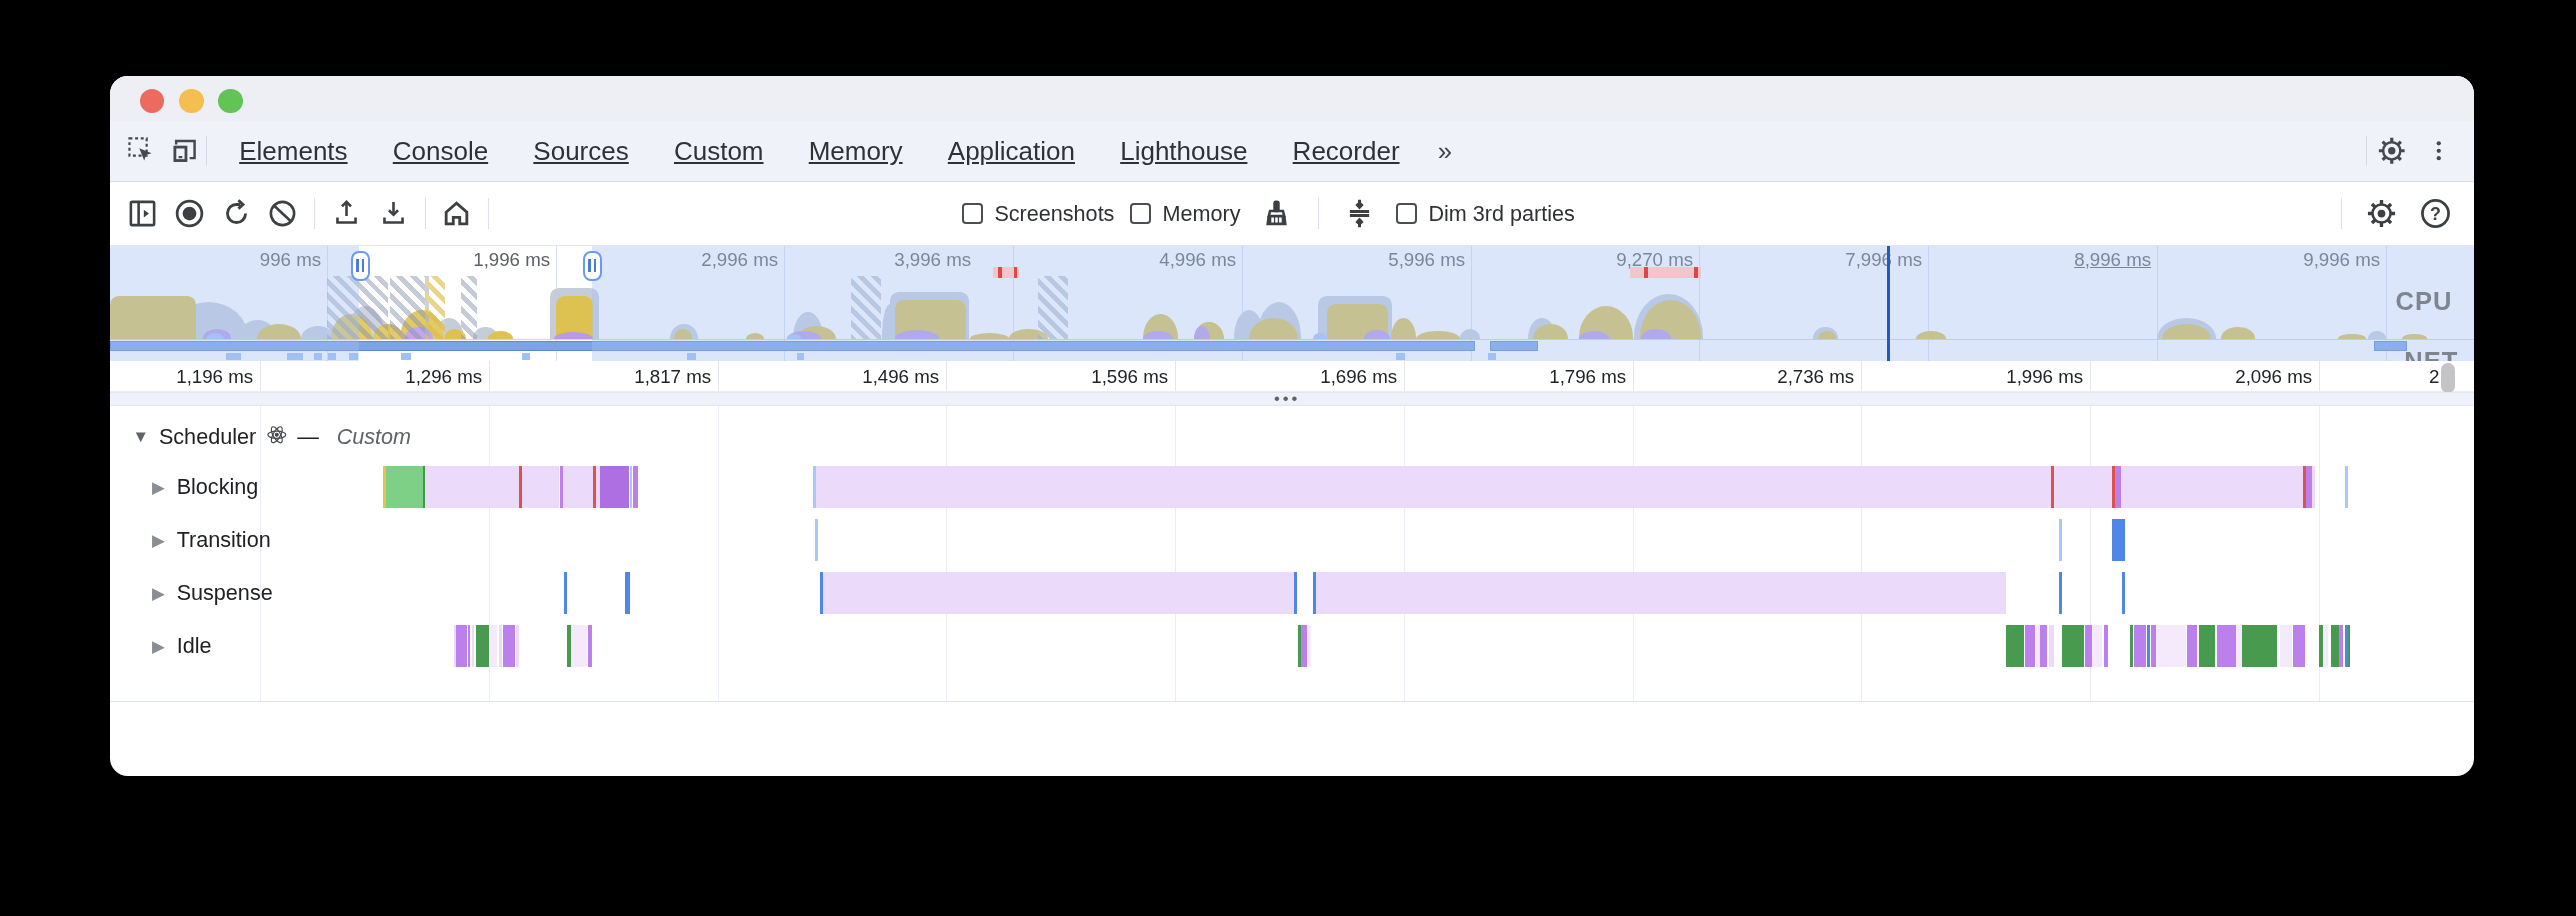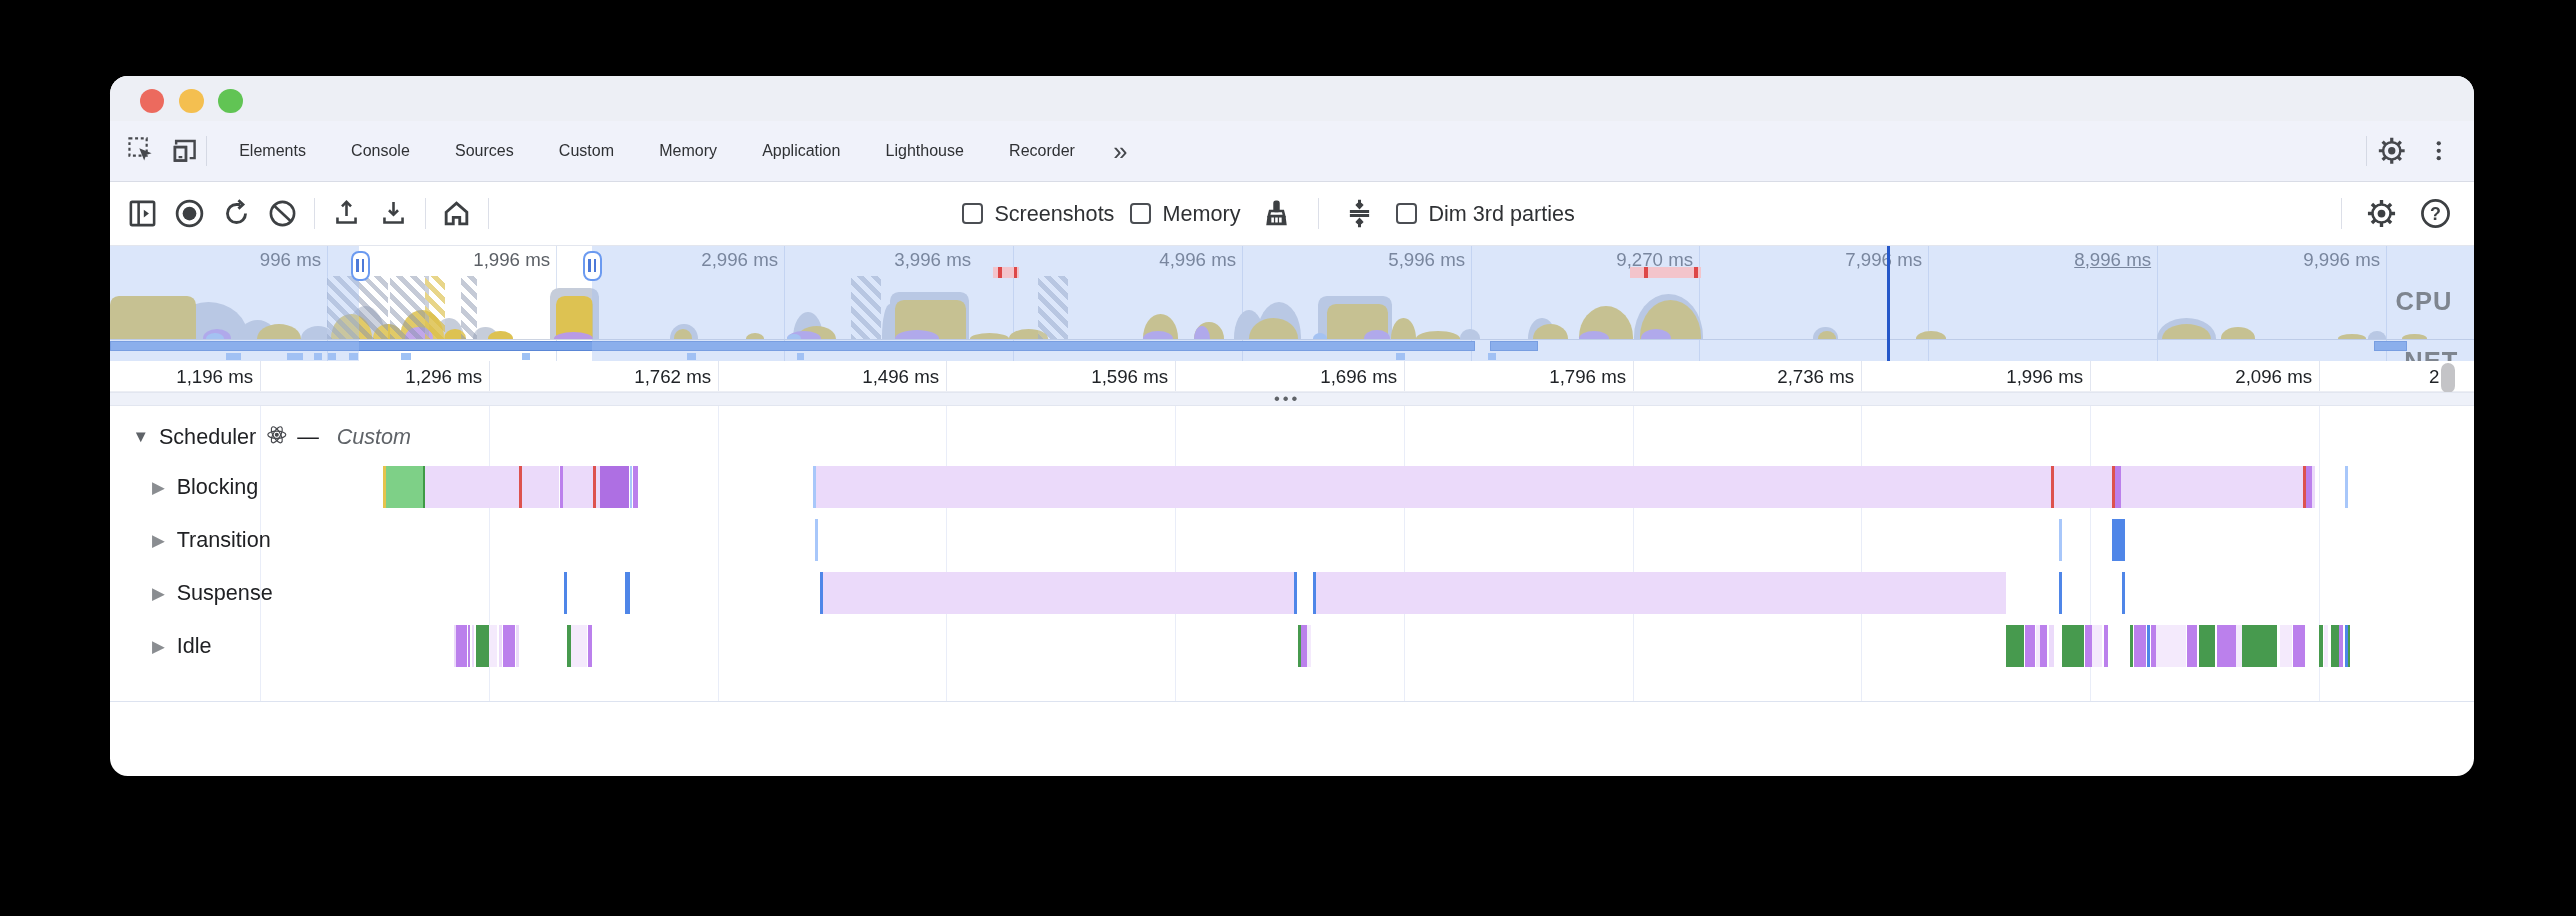--- a/index.html
+++ b/index.html
@@ -14,22 +14,22 @@
   
   .titlebar { position:absolute; left:0; top:0; width:100%; height:45px; background:#edeff5; }
   .tl-dot { position:absolute; top:12.8px; width:24.5px; height:24.5px; border-radius:50%; }
 
   
   .tabbar { position:absolute; left:0; top:45px; width:100%; height:61px; background:#f0f2fa;
             border-bottom:1px solid #d9dce6; display:flex; align-items:center; }
   .tabbar .icon-btn { width:43px; height:43px; display:flex; align-items:center; justify-content:center; flex:0 0 auto; }
   .vdiv { width:1px; height:29.5px; background:#d5d9e4; flex:0 0 auto; }
   .tabs { display:flex; align-items:stretch; height:100%; margin-left:9.8px; }
-  .tab { position:relative; display:flex; align-items:center; padding:0 22.6px; font-size:16px;
-         color:#2f3134; cursor:default; white-space:nowrap; }
+  .tab { position:relative; display:flex; align-items:center; padding:0 22.6px; font-size:26px;
+         color:#2f3134; cursor:default; white-space:nowrap;text-decoration:underline; }
   .tab.active { color:#1a63d6; }
   .tab.active::after { content:""; position:absolute; left:13.7px; right:13.7px; bottom:0; height:3.9px;
                        background:#1a63d6; border-radius:3.9px 3.9px 0 0; }
   .tab-chevron { font-size:25.5px; color:#44474c; padding:0 15.7px; display:flex; align-items:center; }
   .tabbar-right { margin-left:auto; display:flex; align-items:center; gap:3.9px; padding-right:13.7px; }
 
   
   .toolbar { position:absolute; left:0; top:106px; width:100%; height:64px; background:#fff;
              border-bottom:1px solid #e3e6ee; }
   .tool-left { position:absolute; left:11.8px; top:0; height:100%; display:flex; align-items:center; gap:5.9px; }
@@ -400,21 +400,21 @@
         <div class="side-label" style="right: 21.6px; top: 41px;">CPU</div>
         <div class="side-label" style="right: 15.7px; top: 101px;">NET</div>
       </div>
 
     <div class="ruler" id="ruler">
         <div class="ruler-tick" style="left: 150px;"></div>
         <div class="ruler-label" style="left: 150px;">1,196 ms</div>
         <div class="ruler-tick" style="left: 379px;"></div>
         <div class="ruler-label" style="left: 379px;">1,296 ms</div>
         <div class="ruler-tick" style="left: 608px;"></div>
-        <div class="ruler-label" style="left: 608px;">1,762 ms</div>
+        <div class="ruler-label" style="left: 608px;">1,817 ms</div>
         <div class="ruler-tick" style="left: 836px;"></div>
         <div class="ruler-label" style="left: 836px;">1,496 ms</div>
         <div class="ruler-tick" style="left: 1065px;"></div>
         <div class="ruler-label" style="left: 1065px;">1,596 ms</div>
         <div class="ruler-tick" style="left: 1294px;"></div>
         <div class="ruler-label" style="left: 1294px;">1,696 ms</div>
         <div class="ruler-tick" style="left: 1523px;"></div>
         <div class="ruler-label" style="left: 1523px;">1,796 ms</div>
         <div class="ruler-tick" style="left: 1751px;"></div>
         <div class="ruler-label" style="left: 1751px;">2,736 ms</div>

